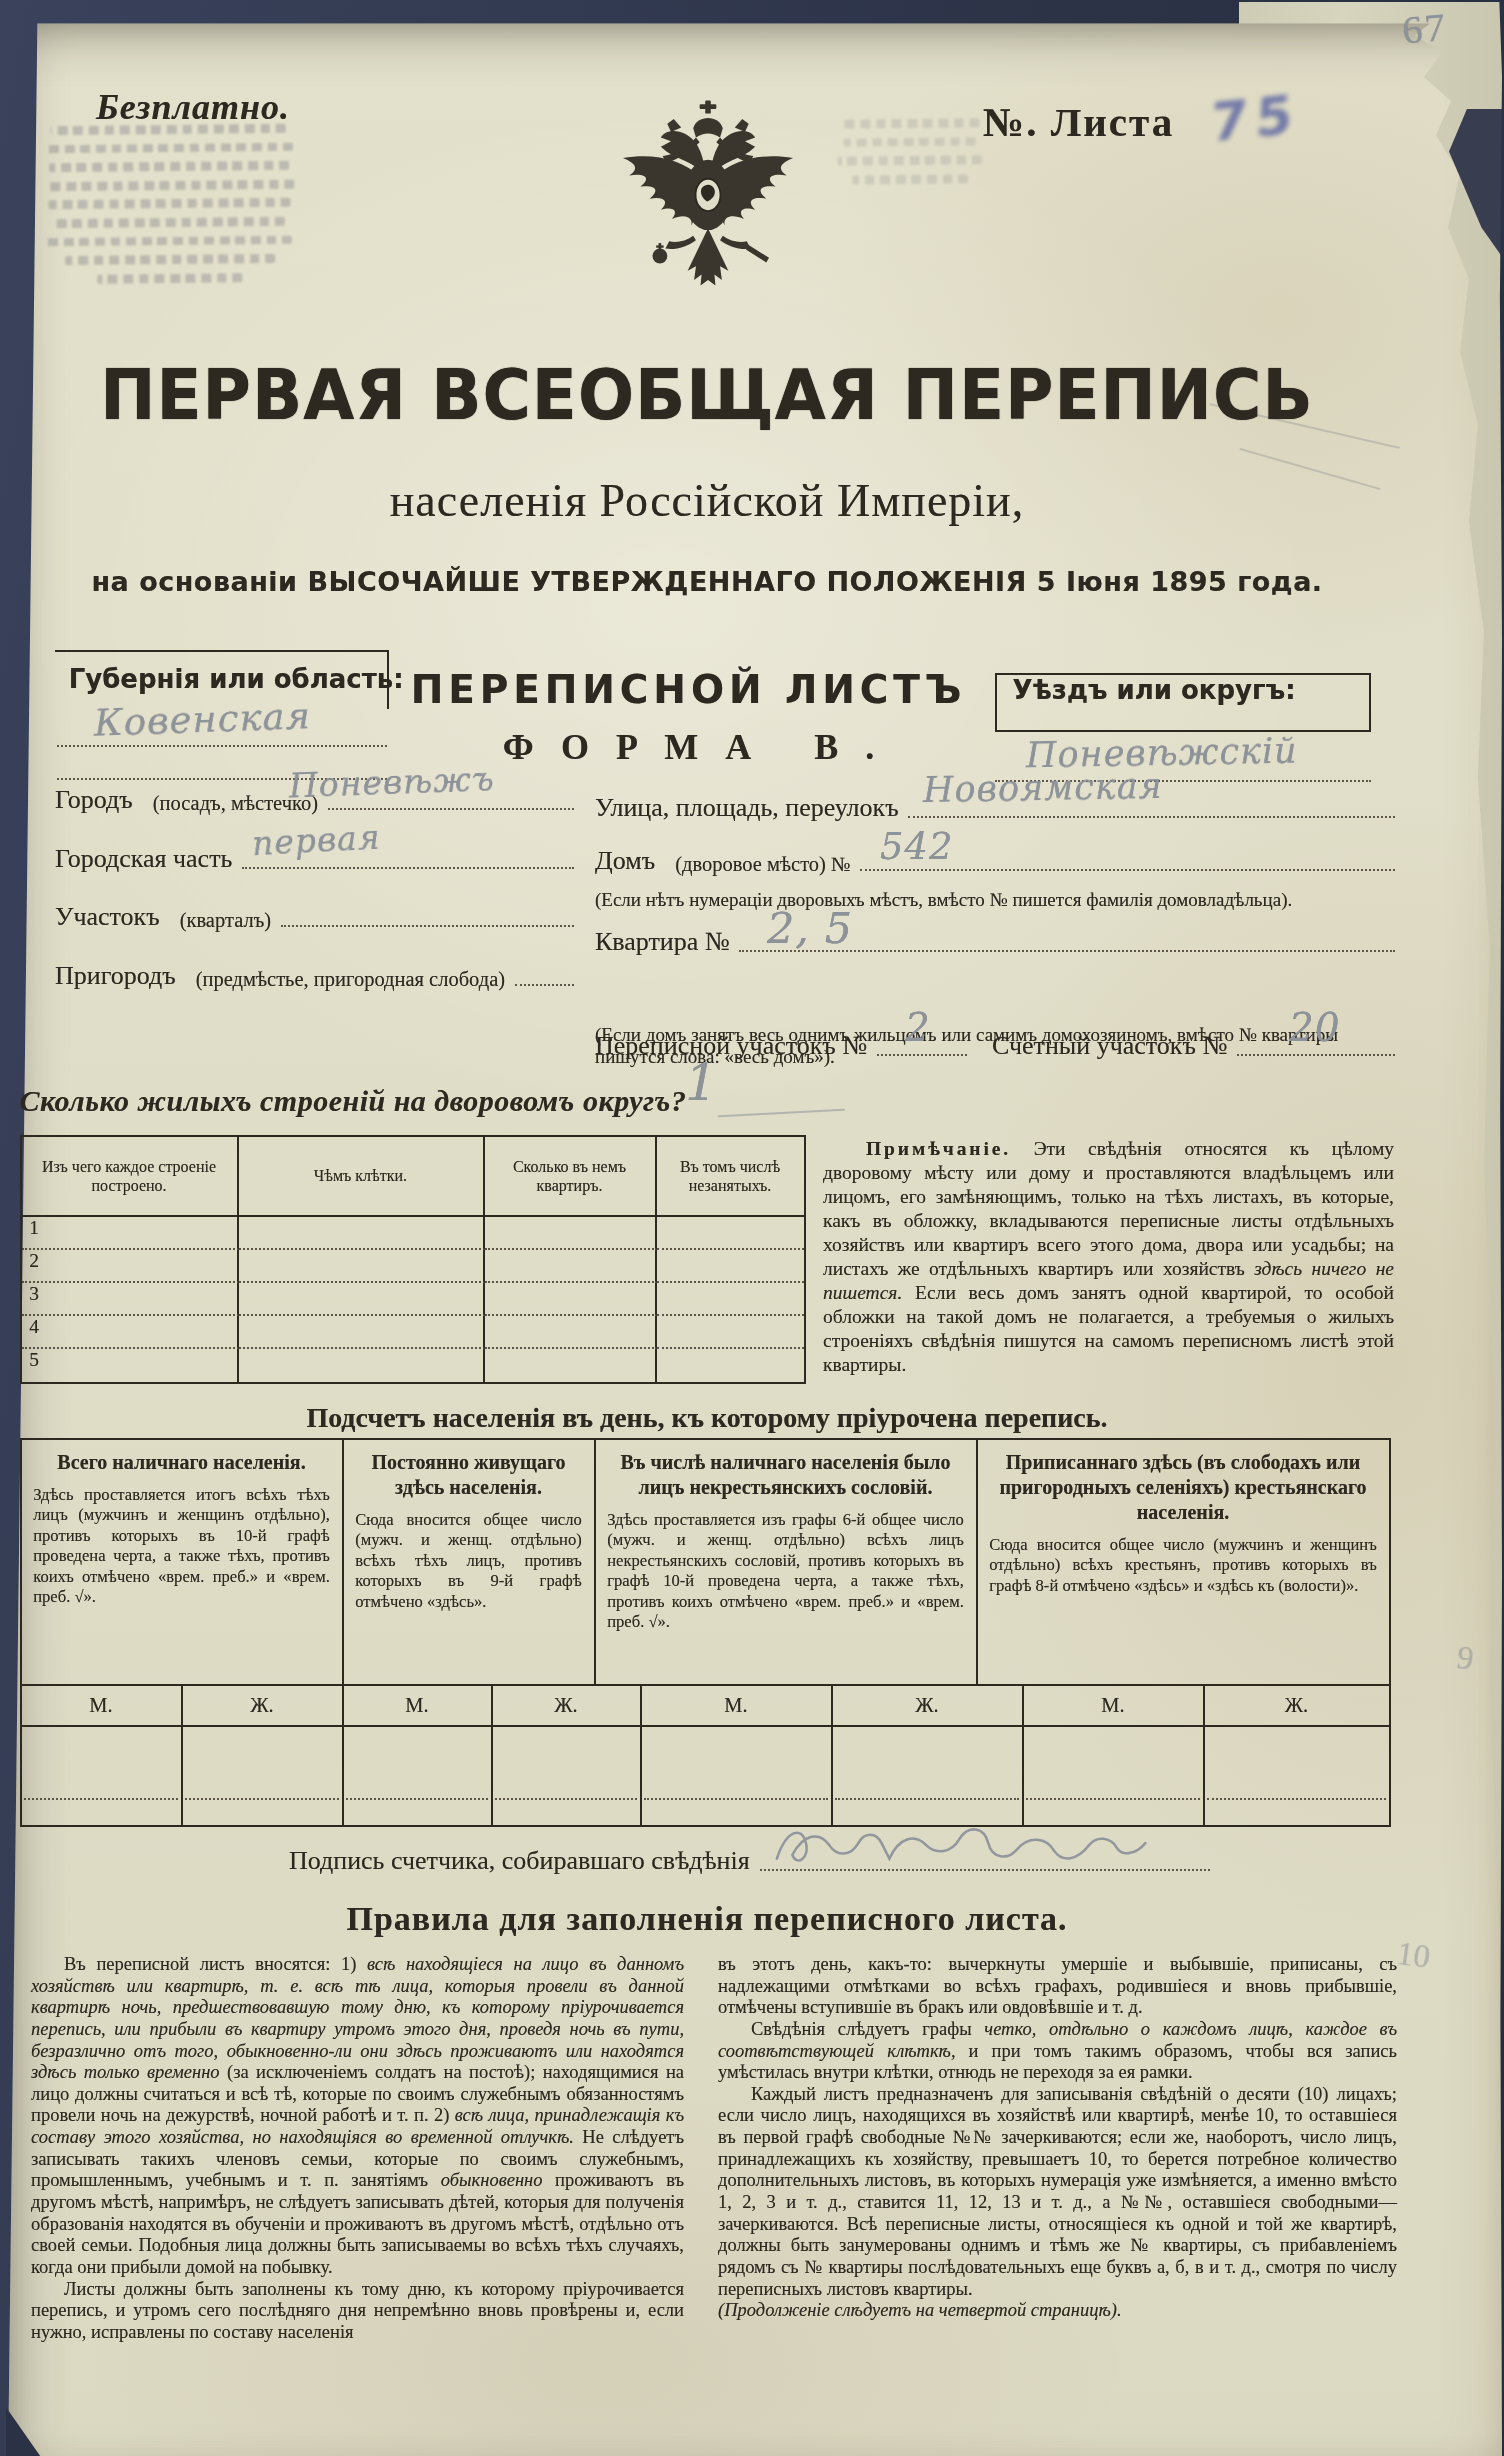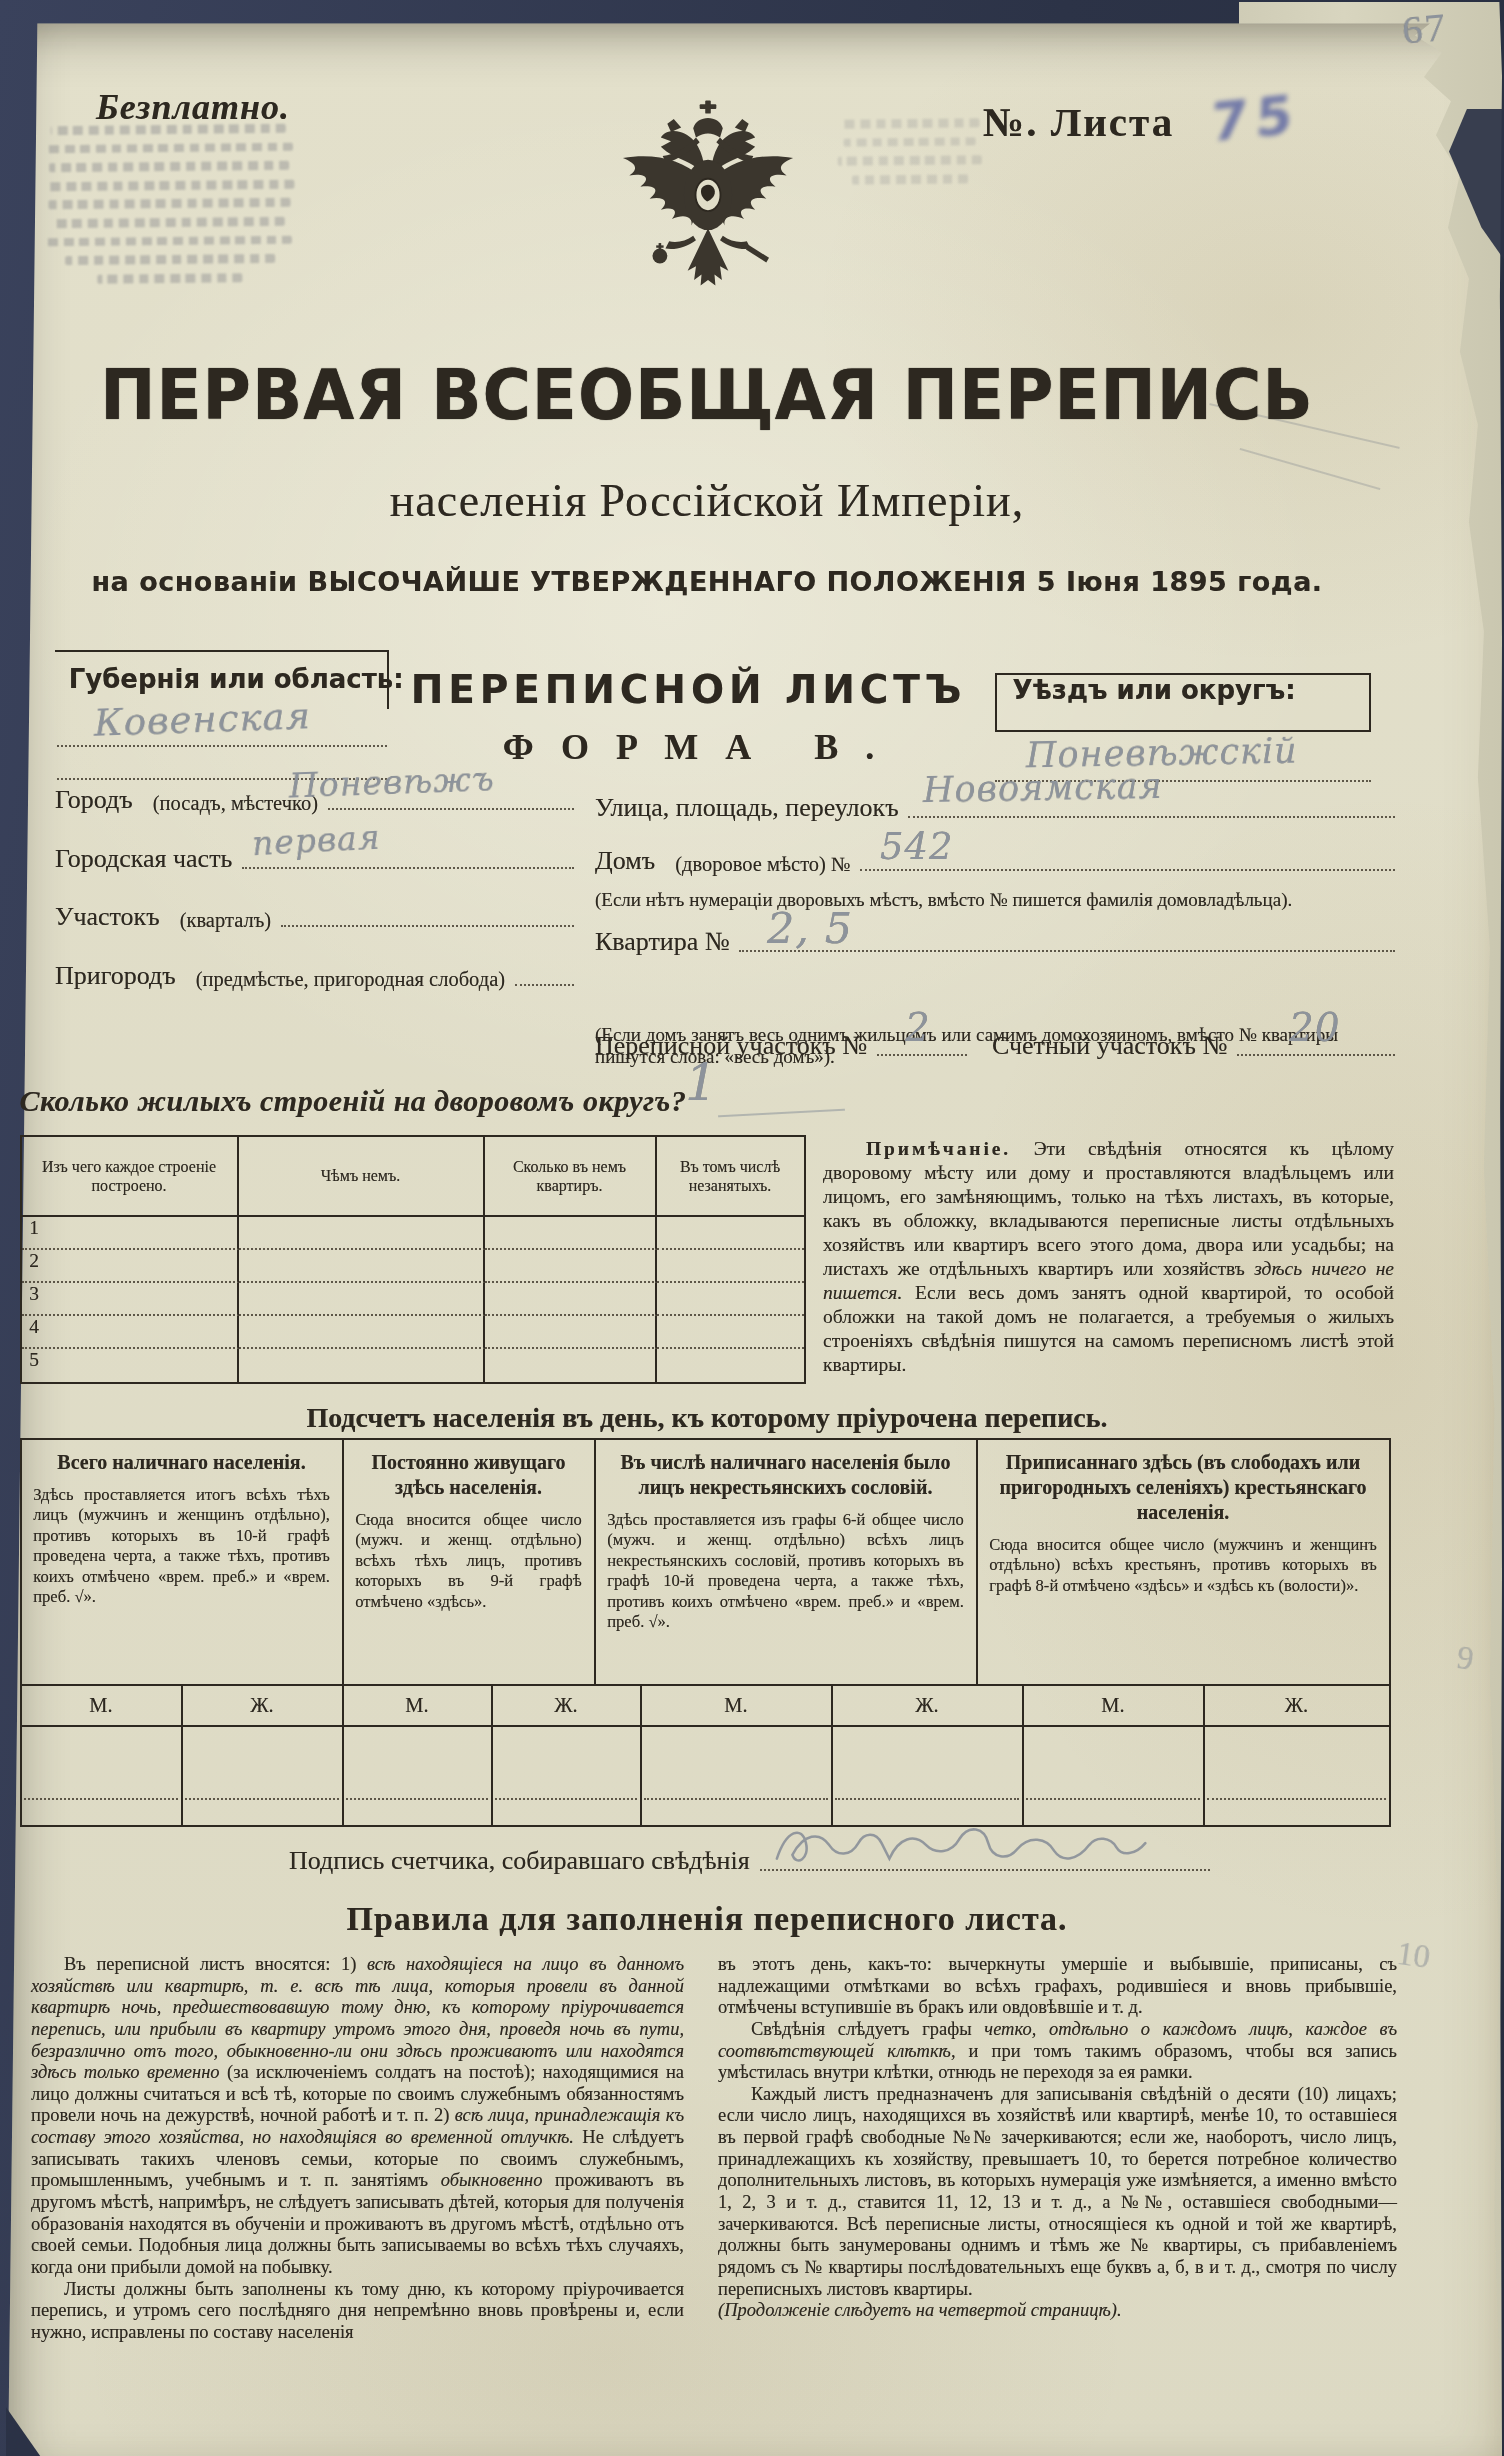--- a/index.html
+++ b/index.html
@@ -223,21 +223,21 @@
     <div class="abs hw" style="left:905px;top:1005px;font-size:39px">2</div>
     <div class="abs hw" style="left:1289px;top:1005px;font-size:39px">20</div>
 
     <div class="abs bquestion" style="left:19.5px;top:1084px">Сколько жилыхъ строеній на дворовомъ округъ?</div>
     <div class="abs hw" style="left:685px;top:1053px;font-size:51px">1</div>
     <div class="hwline" style="left:718px;top:1112px;width:127px;transform:rotate(-3deg)"></div>
 
     <div class="bt" style="left:19.5px;top:1135px;width:786px">
       <div class="bt-head">
         <div class="bt-hc" style="width:217px">Изъ чего каждое строеніе построено.</div>
-        <div class="bt-hc" style="width:246px">Чѣмъ немъ.</div>
+        <div class="bt-hc" style="width:246px">Чѣмъ клѣтки.</div>
         <div class="bt-hc" style="width:172px">Сколько въ немъ квартиръ.</div>
         <div class="bt-hc last">Въ томъ числѣ незанятыхъ.</div>
       </div>
       <div class="bt-row">
         <div class="bt-c" style="width:217px">1</div>
         <div class="bt-c" style="width:246px"></div>
         <div class="bt-c" style="width:172px"></div>
         <div class="bt-c last"></div>
       </div>
       <div class="bt-row">

